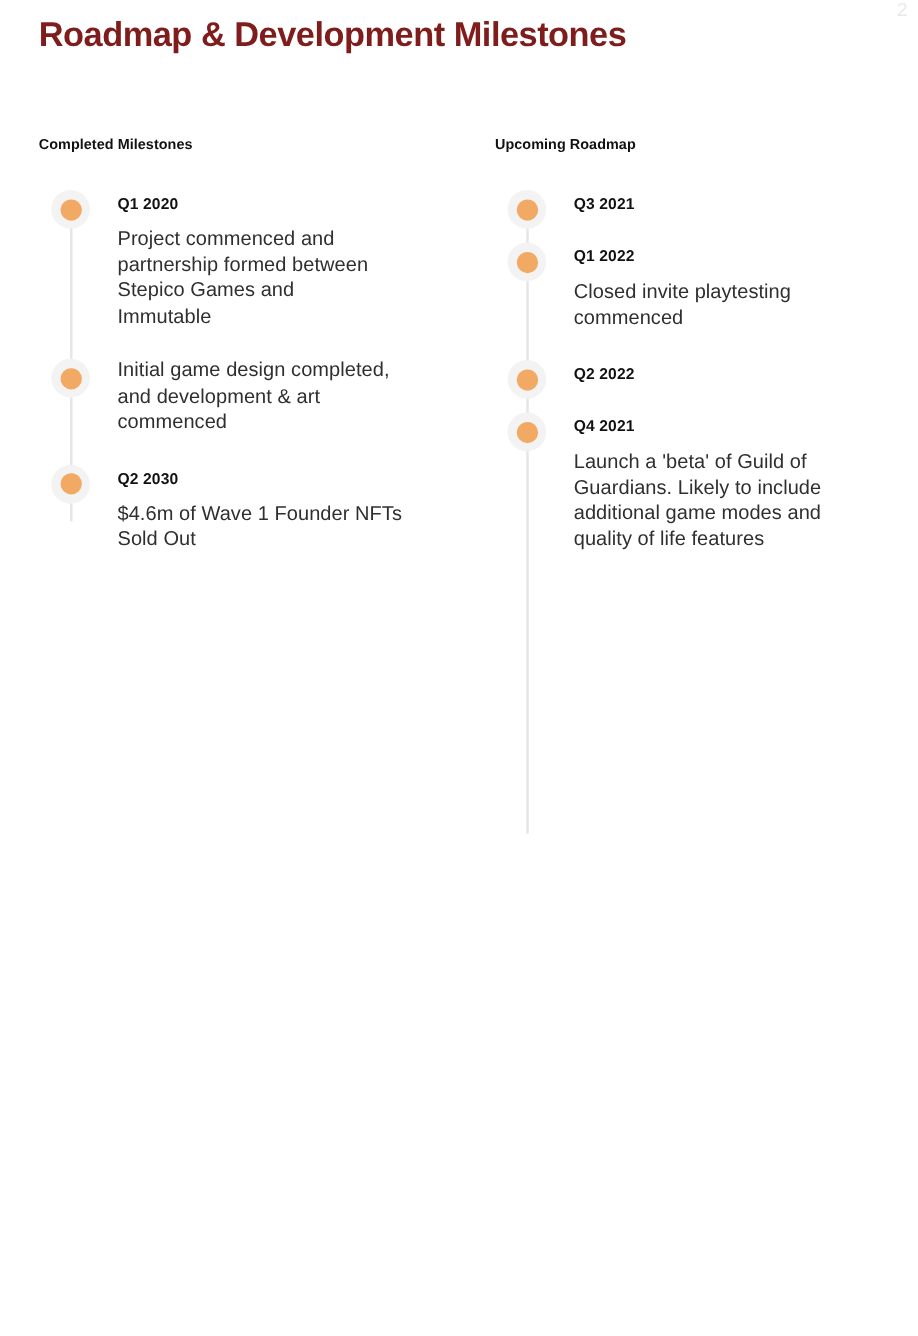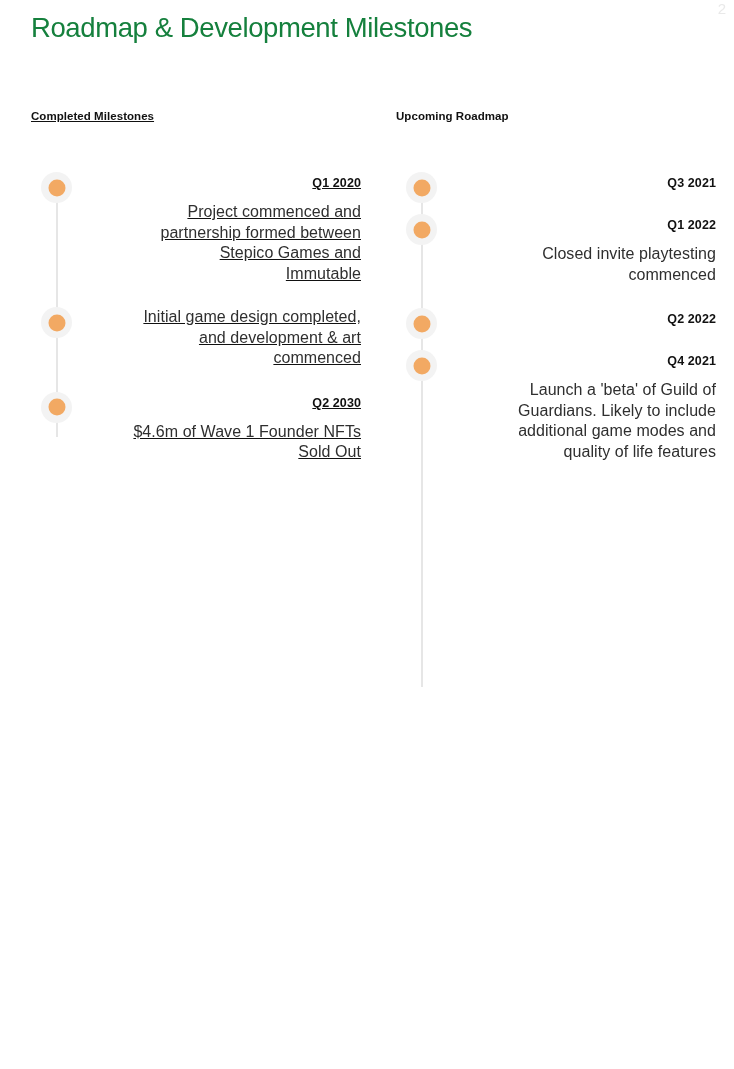--- a/index.html
+++ b/index.html
@@ -34,60 +34,59 @@
     font-weight: 400;
     letter-spacing: 0;
   }
 
   
   .page-title {
     position: absolute;
     left: 31px;
     top: 11px;
     font-size: 27.5px;
-    font-weight: 400;
+    font-weight: 700;
     letter-spacing: -0.4px;
-    color: #15803d;
+    color: #7f1d1d;
     line-height: 1.25;
     white-space: nowrap;
   }
 
   
   .columns {
     position: absolute;
     left: 0;
     top: 108px;
     width: 734px;
   }
 
   .column {
     position: absolute;
     top: 0;
   }
 
-  .column--left  { left: 31px;  width: 330px; text-decoration: underline; }
+  .column--left  { left: 31px;  width: 330px; }
   .column--right { left: 396px; width: 320px; }
 
   .column-heading {
     font-size: 11.5px;
     font-weight: 700;
     color: #111111;
     letter-spacing: 0.05px;
     margin: 0 0 0 0;
     line-height: 16px;
     white-space: nowrap;
   }
 
   
   .timeline {
     position: relative;
-    margin-top: 48px;
+    margin-top: 28px;
     padding: 0;
     list-style: none;
-    text-align: right;
   }
 
   
   .timeline-line {
     position: absolute;
     left: 25px;
     top: 10px;
     width: 2px;
     background: #e6e6e6;
     z-index: 0;

